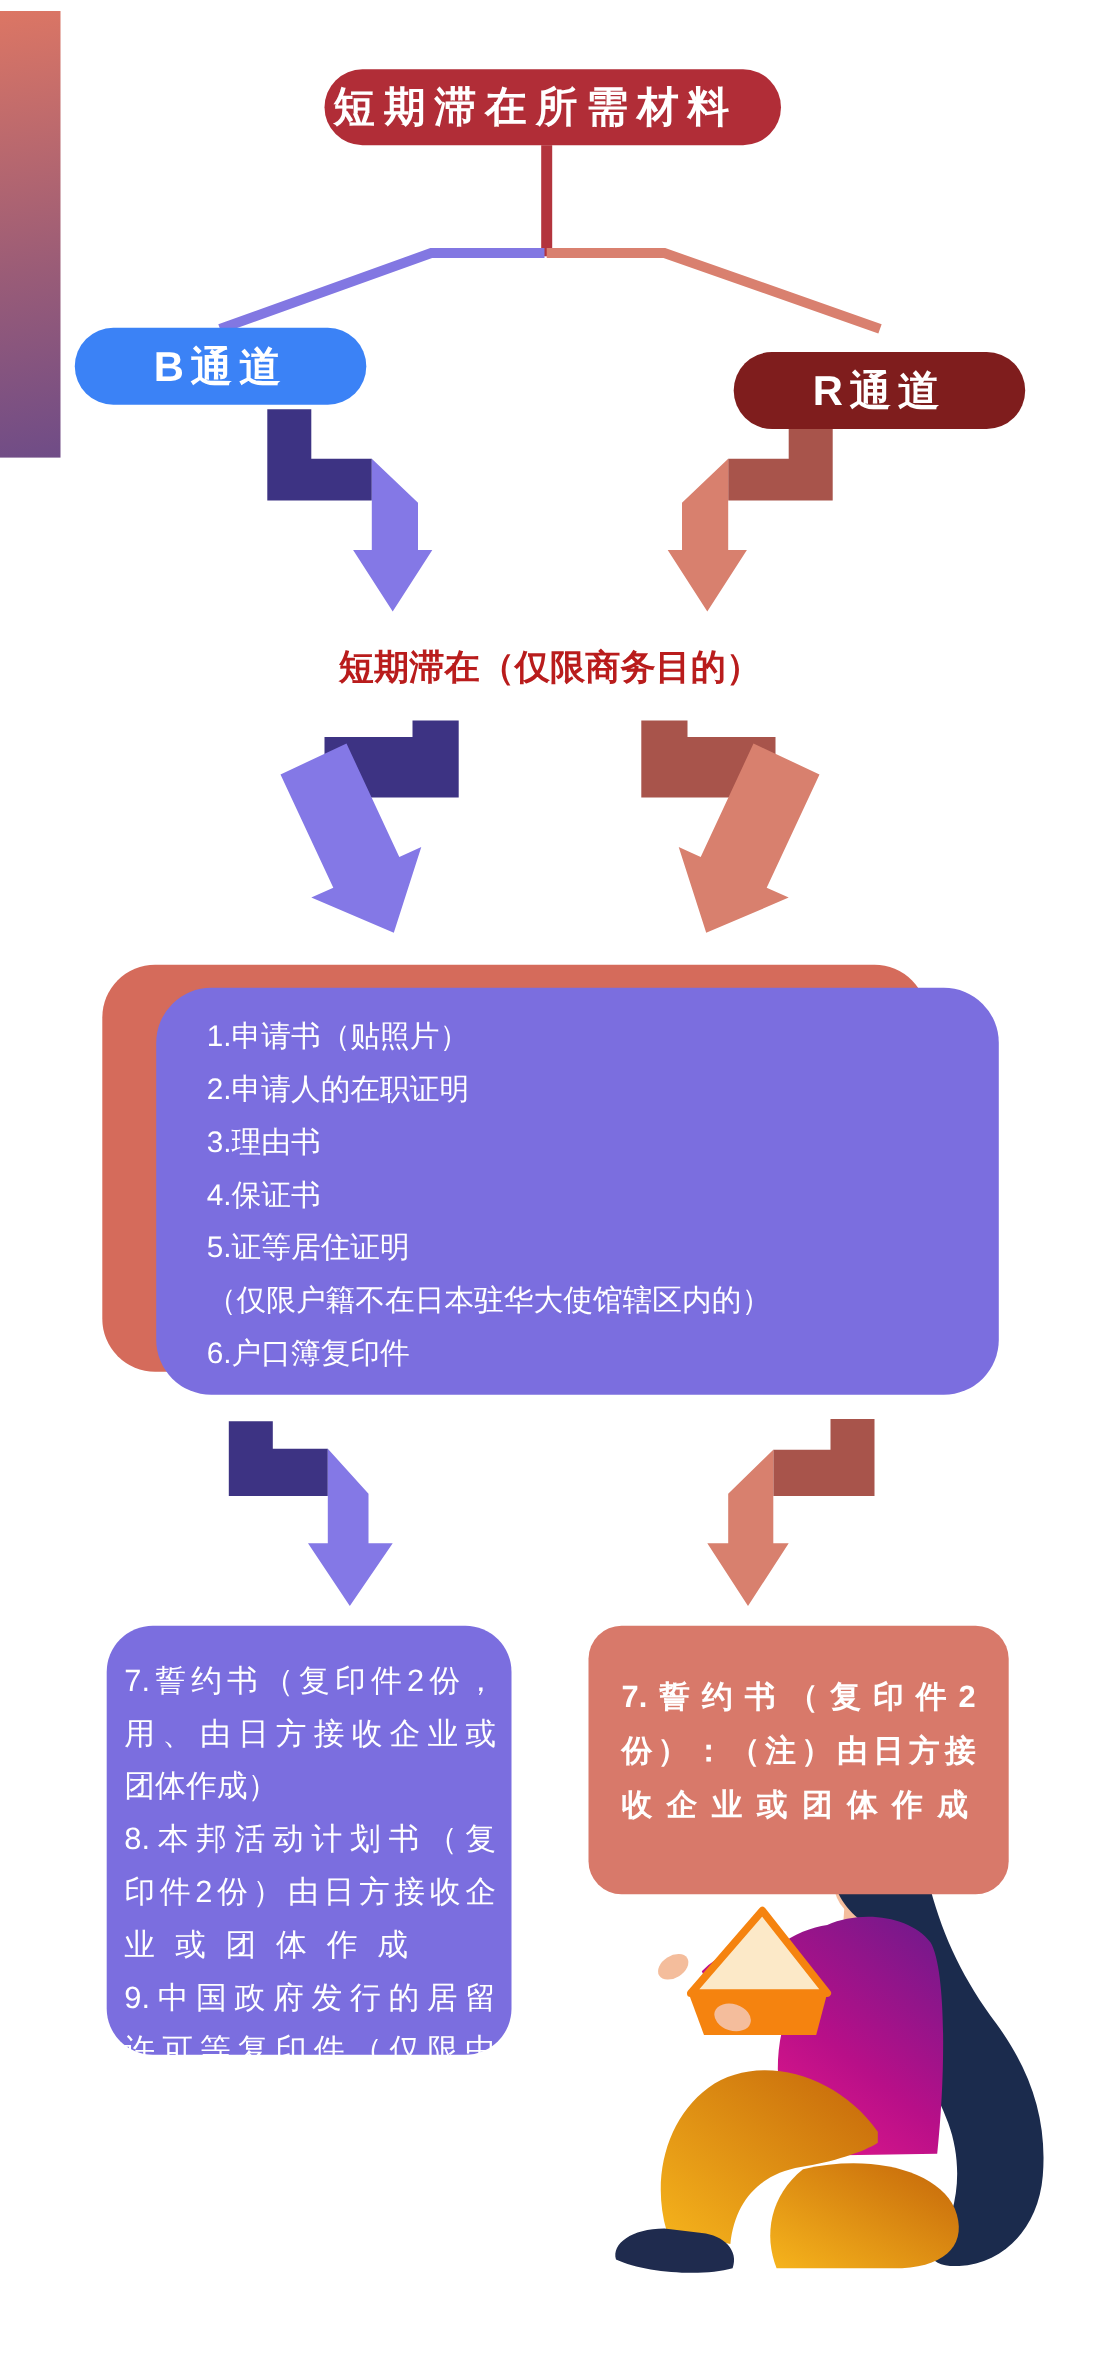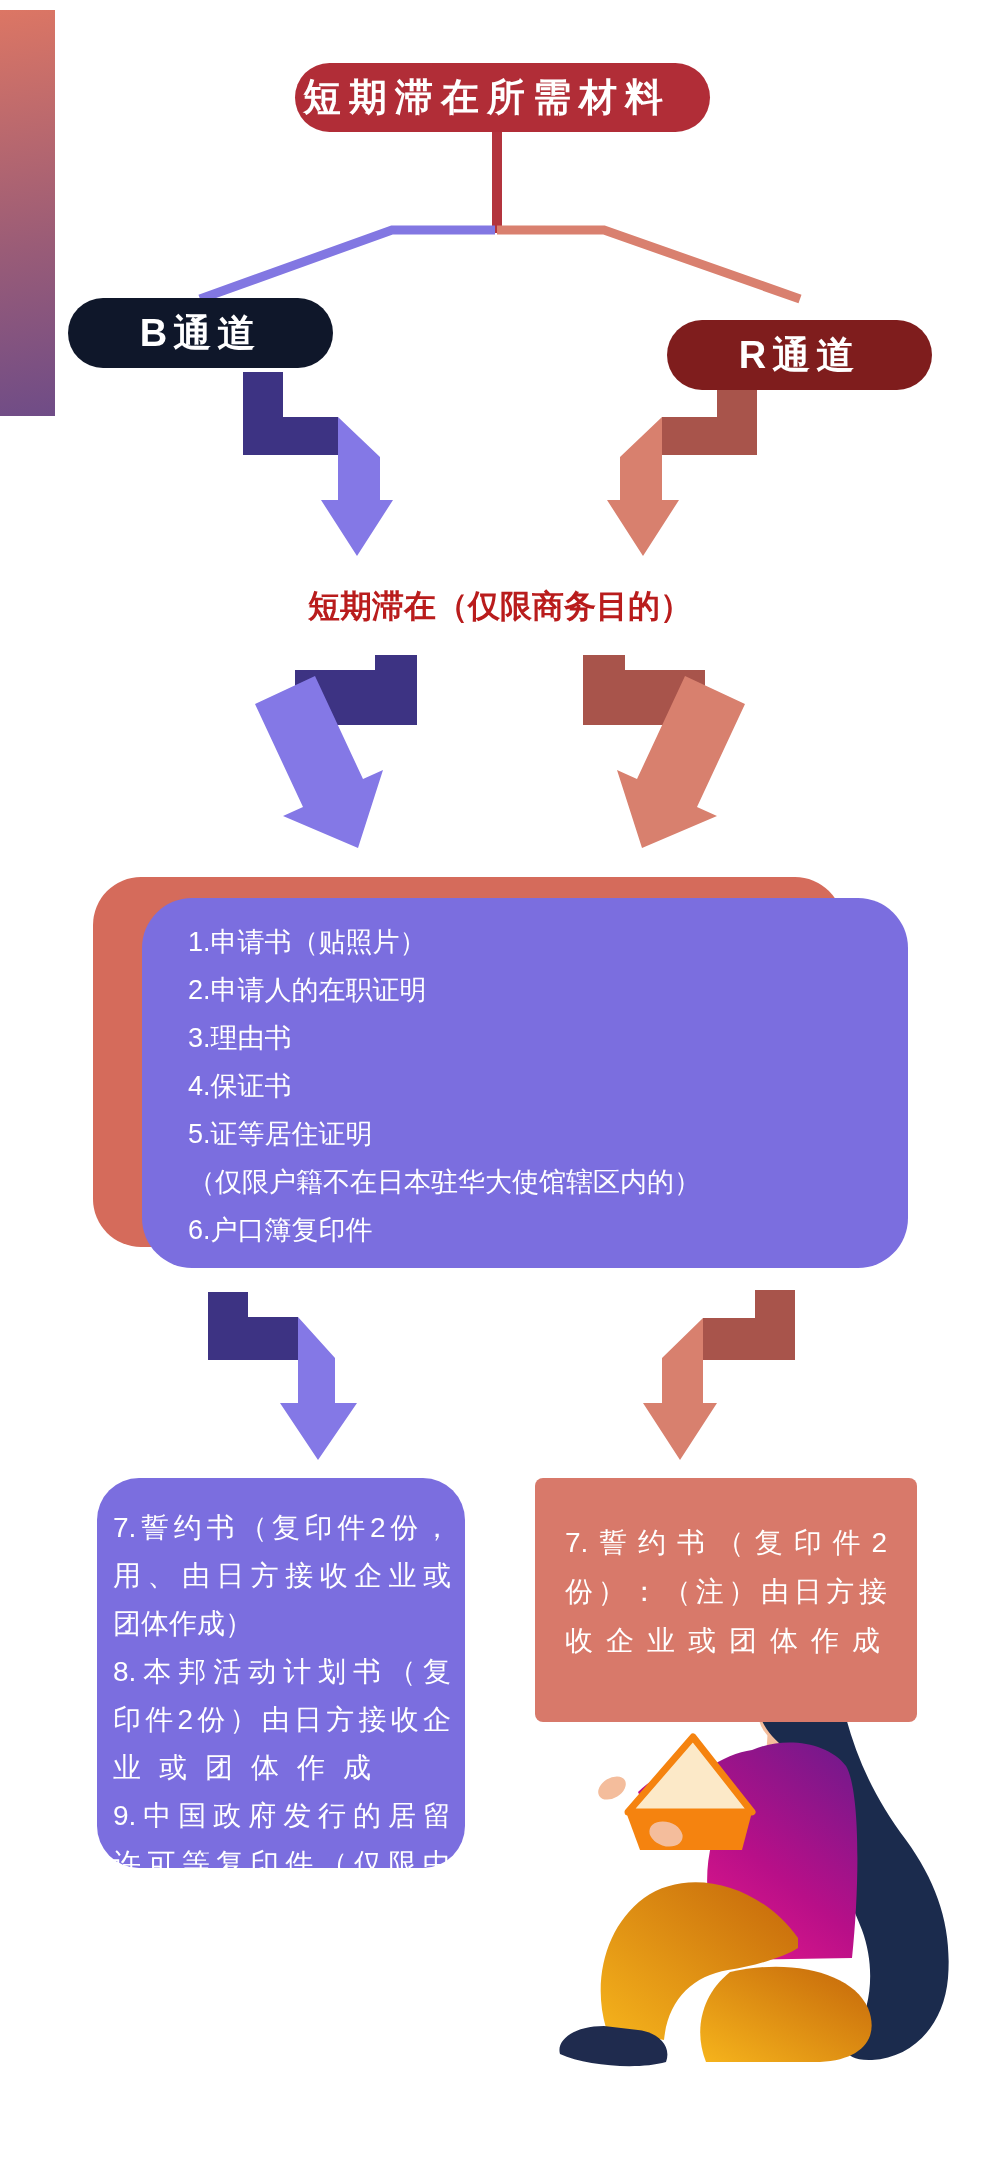--- a/index.html
+++ b/index.html
@@ -17,21 +17,21 @@
   .title-pill{
     left:295px;top:63px;width:415px;height:69px;border-radius:36px;
     background:#B12D37;color:#ffffff;font-weight:bold;font-size:38px;letter-spacing:8px;
     display:flex;align-items:center;justify-content:flex-start;text-indent:8px;
   }
   
   .pill{
     width:265px;height:70px;border-radius:35px;color:#ffffff;font-weight:bold;
     font-size:38px;letter-spacing:6px;display:flex;align-items:center;justify-content:center;
   }
-  .pill-b{left:68px;top:298px;background:#0f172a;text-align:right;}
+  .pill-b{left:68px;top:298px;background:#3b82f6;text-align:right;}
   .pill-r{left:667px;top:298px;background:#7f1d1d;margin-top:22px;}
   
   .mid-caption{
     left:0;top:585px;width:1000px;text-align:center;
     color:#b91c1c;font-weight:bold;font-size:32px;line-height:42px;
   }
   
   .box-back{
     left:93px;top:877px;width:750px;height:370px;border-radius:48px;background:#D56B5B;
   }
@@ -40,23 +40,23 @@
     color:#ffffff;font-size:27px;line-height:48px;
     padding:20px 30px 0 46px;box-sizing:border-box;
   }
   
   .box-bl{
     left:97px;top:1478px;width:368px;height:390px;border-radius:42px;background:#7B6EDF;
     color:#ffffff;font-size:28px;line-height:48px;
     padding:26px 14px 0 16px;box-sizing:border-box;
   }
   .box-br{
-    left:535px;top:1478px;width:382px;height:244px;border-radius:8px;background:#D8796A;
+    left:535px;top:1478px;width:382px;height:244px;border-radius:30px;background:#D8796A;
     color:#ffffff;font-size:28px;line-height:49px;
-    padding:40px 30px 0 30px;box-sizing:border-box;
+    padding:40px 30px 0 30px;box-sizing:border-box;font-weight:bold;
   }
   .line{white-space:nowrap;}
   .line.j{text-align:justify;text-align-last:justify;white-space:normal;}
   .line.sp18{letter-spacing:18px;}
   .line.sp13{letter-spacing:13px;}
   .overlay{left:0;top:0;width:1000px;height:2163px;pointer-events:none;}
 </style>
 </head>
 <body>
 

